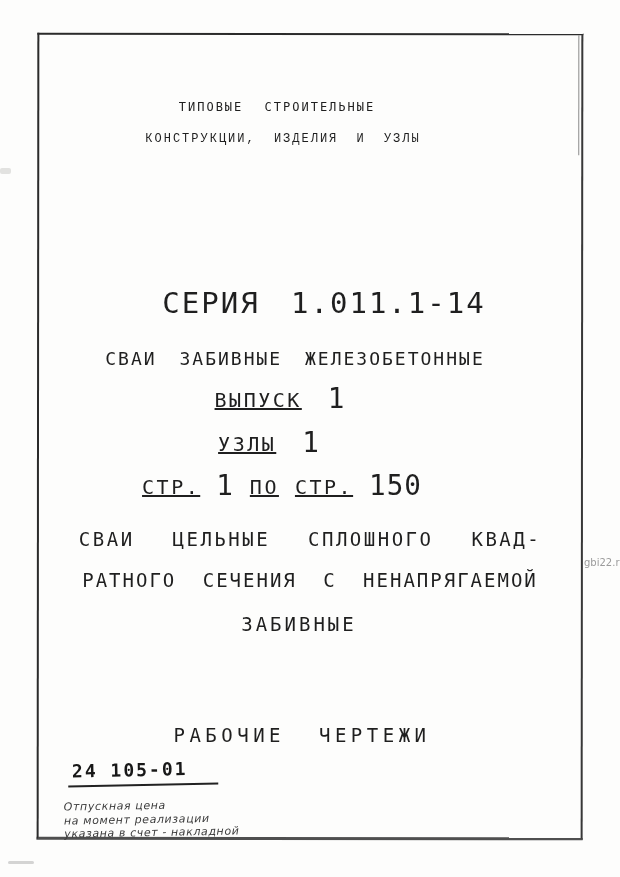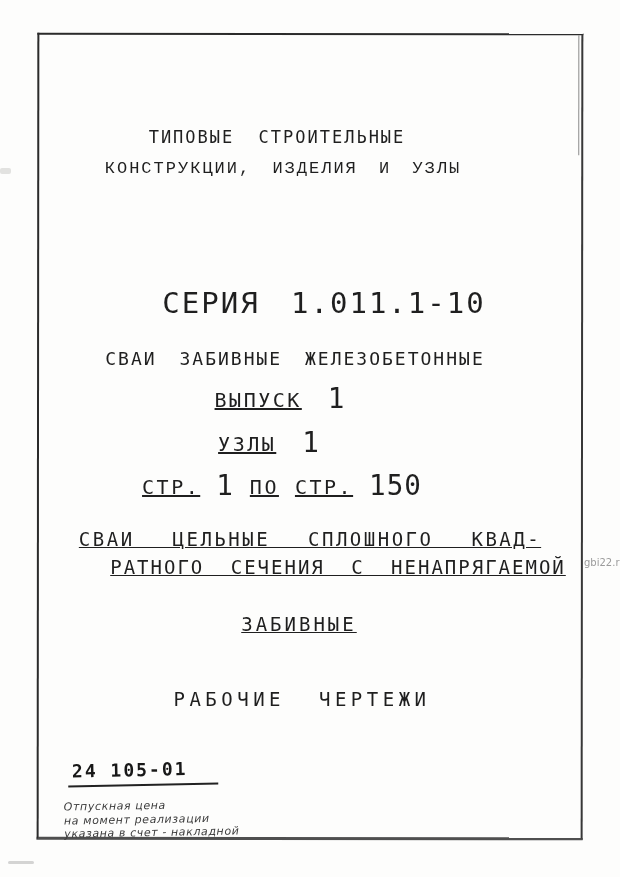--- a/index.html
+++ b/index.html
@@ -34,26 +34,26 @@
   }
 
   .line {
     position: absolute;
     left: 37px; width: 546px;
     text-align: center;
     white-space: nowrap;
     color: #1f1f1f;
   }
 
-  .hdr      { font-size: 17px; letter-spacing: 2px; word-spacing: 12px; margin-top: 27px; }
+  .hdr      { font-size: 12px; letter-spacing: 2px; word-spacing: 12px; }
   .series   { font-size: 29px; letter-spacing: 2px; word-spacing: 12px; }
   .subtitle { font-size: 18px; letter-spacing: 2px; word-spacing: 10px; }
   .midline  { font-size: 20px; letter-spacing: 2.5px; text-decoration: underline; }
-  .desc     { font-size: 19px; text-decoration: underline; }
-  .worktype { font-size: 19px; letter-spacing: 4.5px; word-spacing: 18px; }
+  .desc     { font-size: 19px; }
+  .worktype { font-size: 19px; letter-spacing: 4.5px; word-spacing: 18px; margin-top: 36px; }
 
   .n1 { 
     display: inline-block;
     font-size: 1.38em;
     line-height: 0;
     vertical-align: -1px;
     letter-spacing: 1px;
   }
   .gap { display: inline-block; width: 26px; }
   .gap-sm { display: inline-block; width: 16px; }
@@ -109,32 +109,32 @@
 </head>
 <body>
 
 <div class="scan">
 
   <div class="frame"></div>
 
   <div class="line hdr" style="top:100px; transform:translateX(-33px);">ТИПОВЫЕ СТРОИТЕЛЬНЫЕ</div>
   <div class="line hdr" style="top:132px; transform:translateX(-27px); word-spacing:9px;font-family:Liberation Mono, monospace;">КОНСТРУКЦИИ, ИЗДЕЛИЯ И УЗЛЫ</div>
 
-  <div class="line series" style="top:286px; transform:translateX(14px);">СЕРИЯ 1.011.1-10</div>
+  <div class="line series" style="top:286px; transform:translateX(14px);">СЕРИЯ 1.011.1-14</div>
 
   <div class="line subtitle" style="top:348px; transform:translateX(-15px);">СВАИ ЗАБИВНЫЕ ЖЕЛЕЗОБЕТОННЫЕ</div>
 
   <div class="line midline" style="top:388px; transform:translateX(-30px);"><span>ВЫПУСК</span><span class="gap"></span><span class="n1">1</span></div>
 
   <div class="line midline" style="top:432px; transform:translateX(-41px);"><span>УЗЛЫ</span><span class="gap"></span><span class="n1">1</span></div>
 
   <div class="line midline" style="top:475px; transform:translateX(-28px);"><span>СТР.</span><span class="gap-sm"></span><span class="n1">1</span><span class="gap-sm"></span><span>ПО</span><span class="gap-sm"></span><span>СТР.</span><span class="gap-sm"></span><span class="n1">150</span></div>
 
   <div class="line desc" style="top:528px; letter-spacing:2.5px; word-spacing:24px;">СВАИ ЦЕЛЬНЫЕ СПЛОШНОГО КВАД-</div>
-  <div class="line desc" style="top:556px; letter-spacing:2px; word-spacing:13px;margin-left:28px;">РАТНОГО СЕЧЕНИЯ С НЕНАПРЯГАЕМОЙ</div>
+  <div class="line desc" style="top:569px; letter-spacing:2px; word-spacing:13px;">РАТНОГО СЕЧЕНИЯ С НЕНАПРЯГАЕМОЙ</div>
   <div class="line desc" style="top:613px; letter-spacing:3px; transform:translateX(-11px);">ЗАБИВНЫЕ</div>
 
   <div class="line worktype" style="top:688px; transform:translateX(-8px);">РАБОЧИЕ ЧЕРТЕЖИ</div>
 
   <div class="code">24 105-01</div>
 
   <div class="stamp">
     <div>Отпускная цена</div>
     <div>на момент реализации</div>
     <div>указана в счет - накладной</div>

